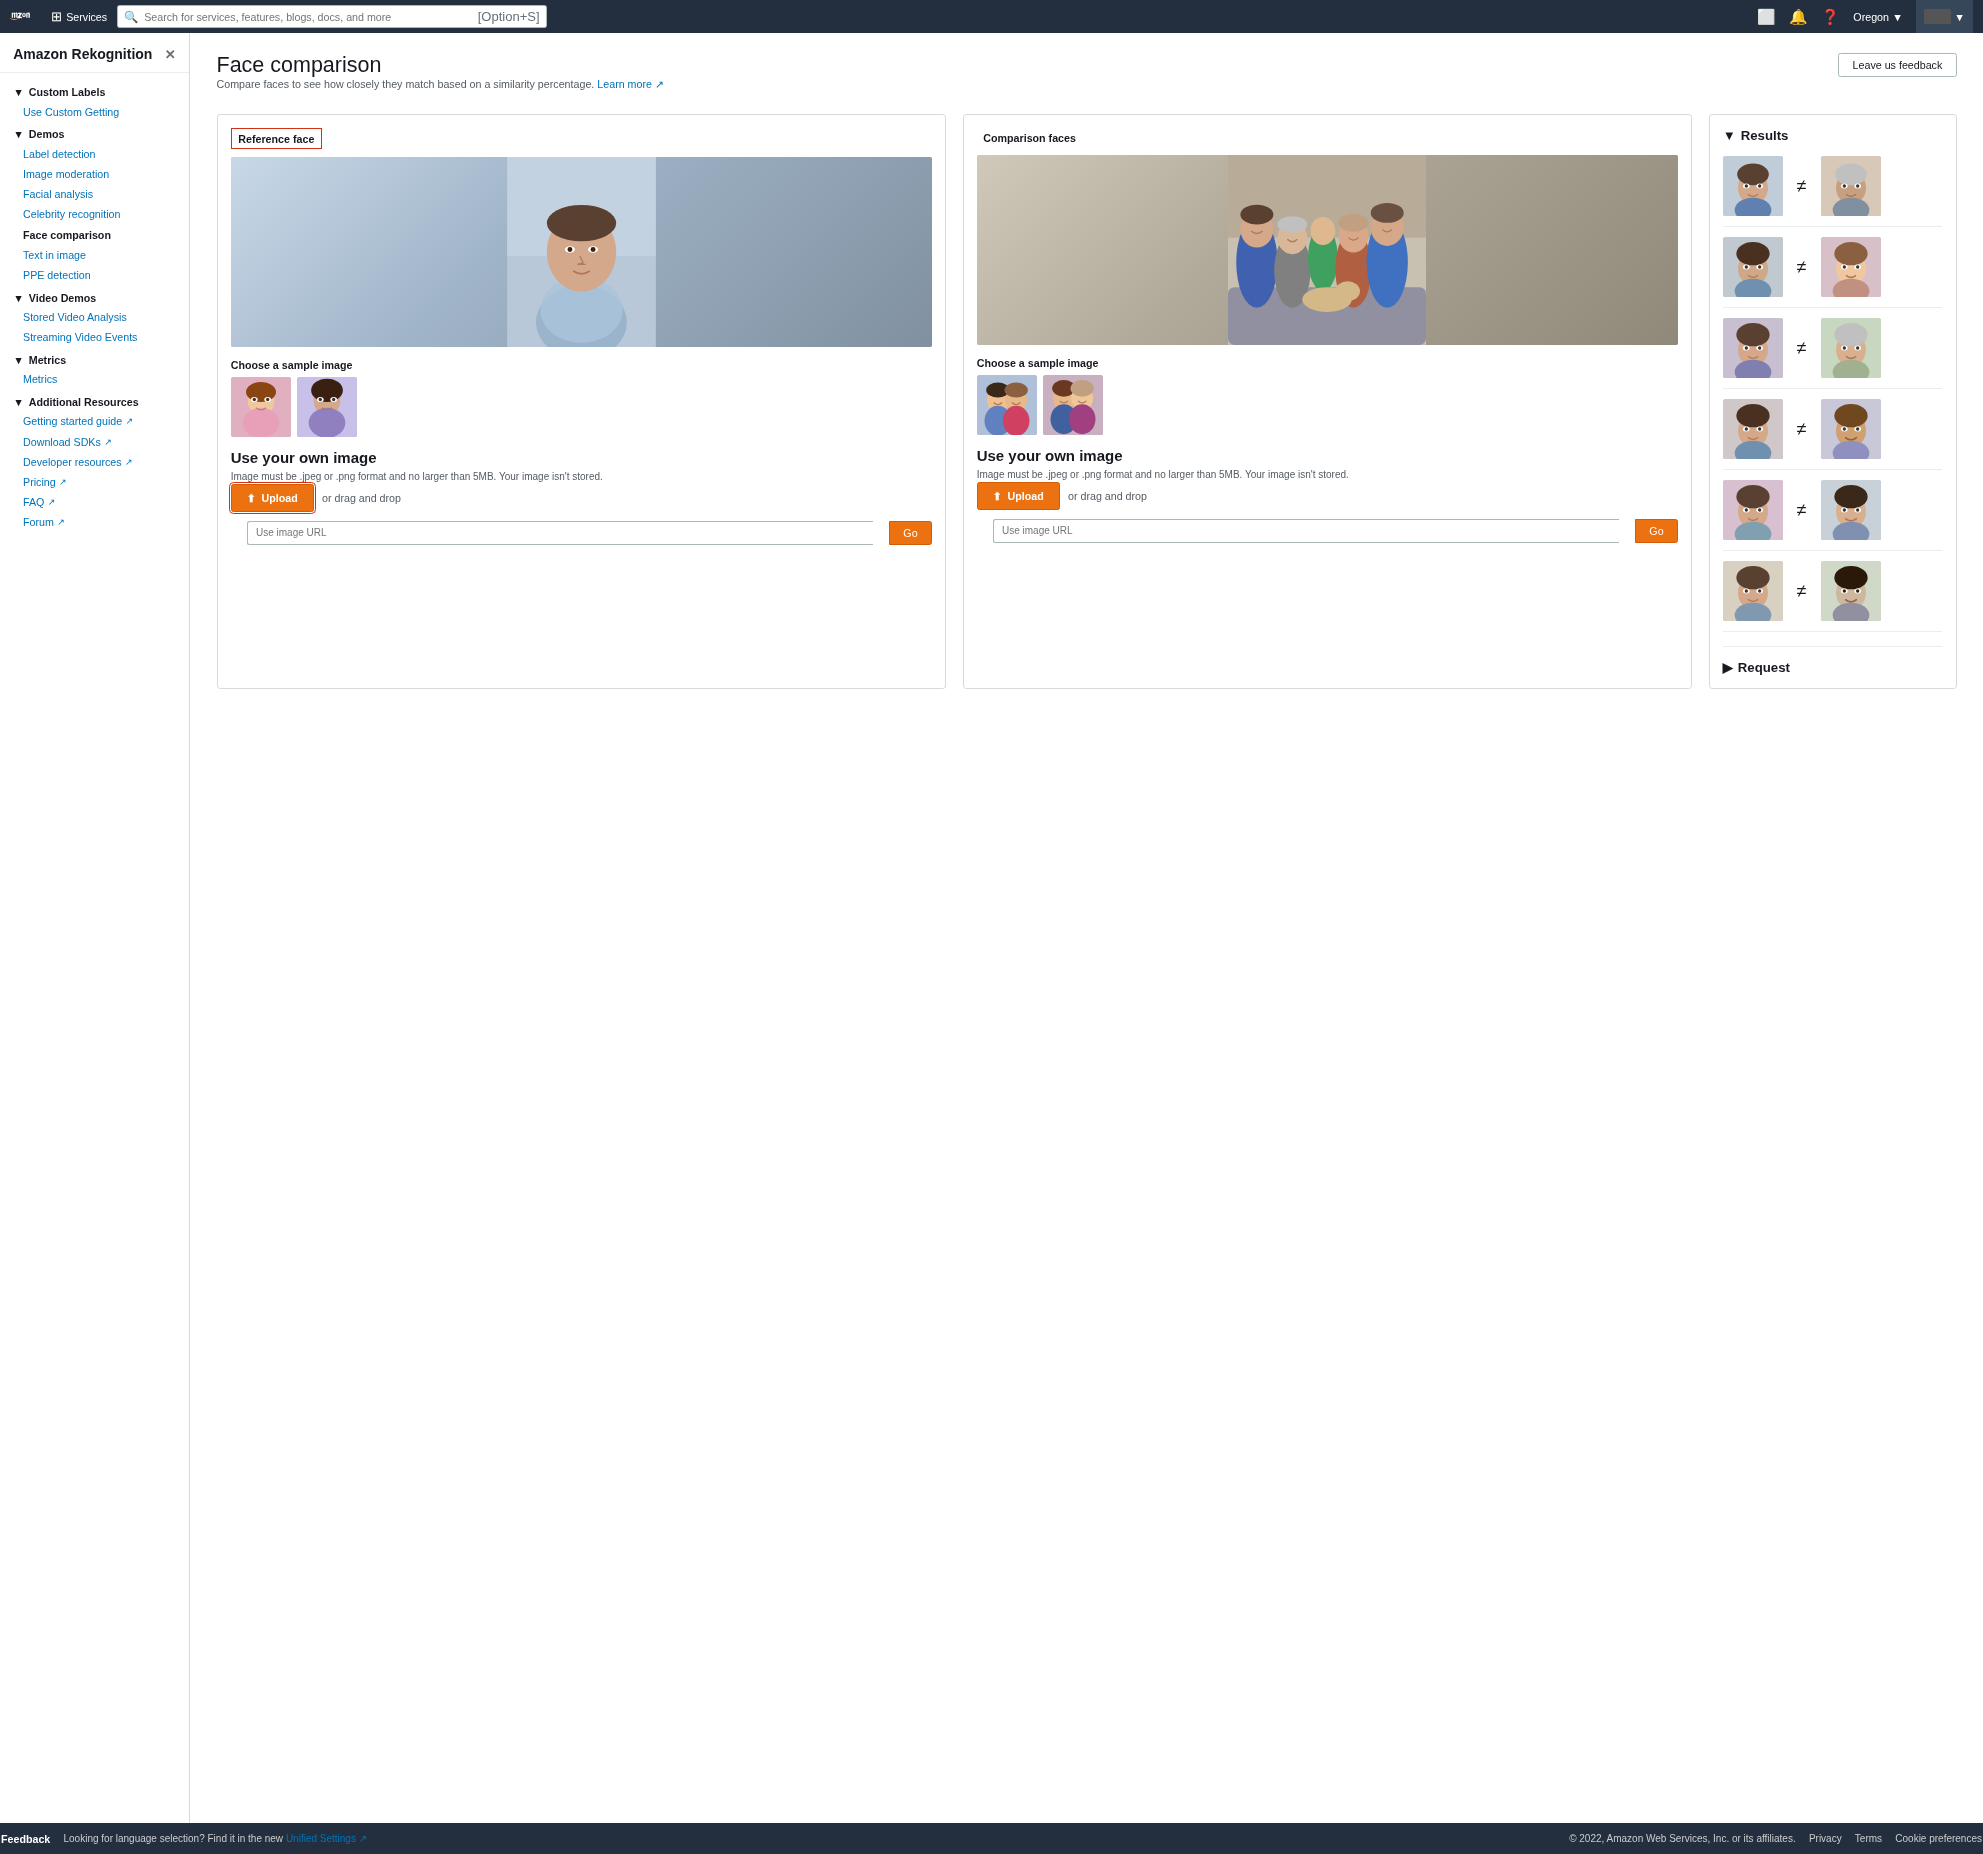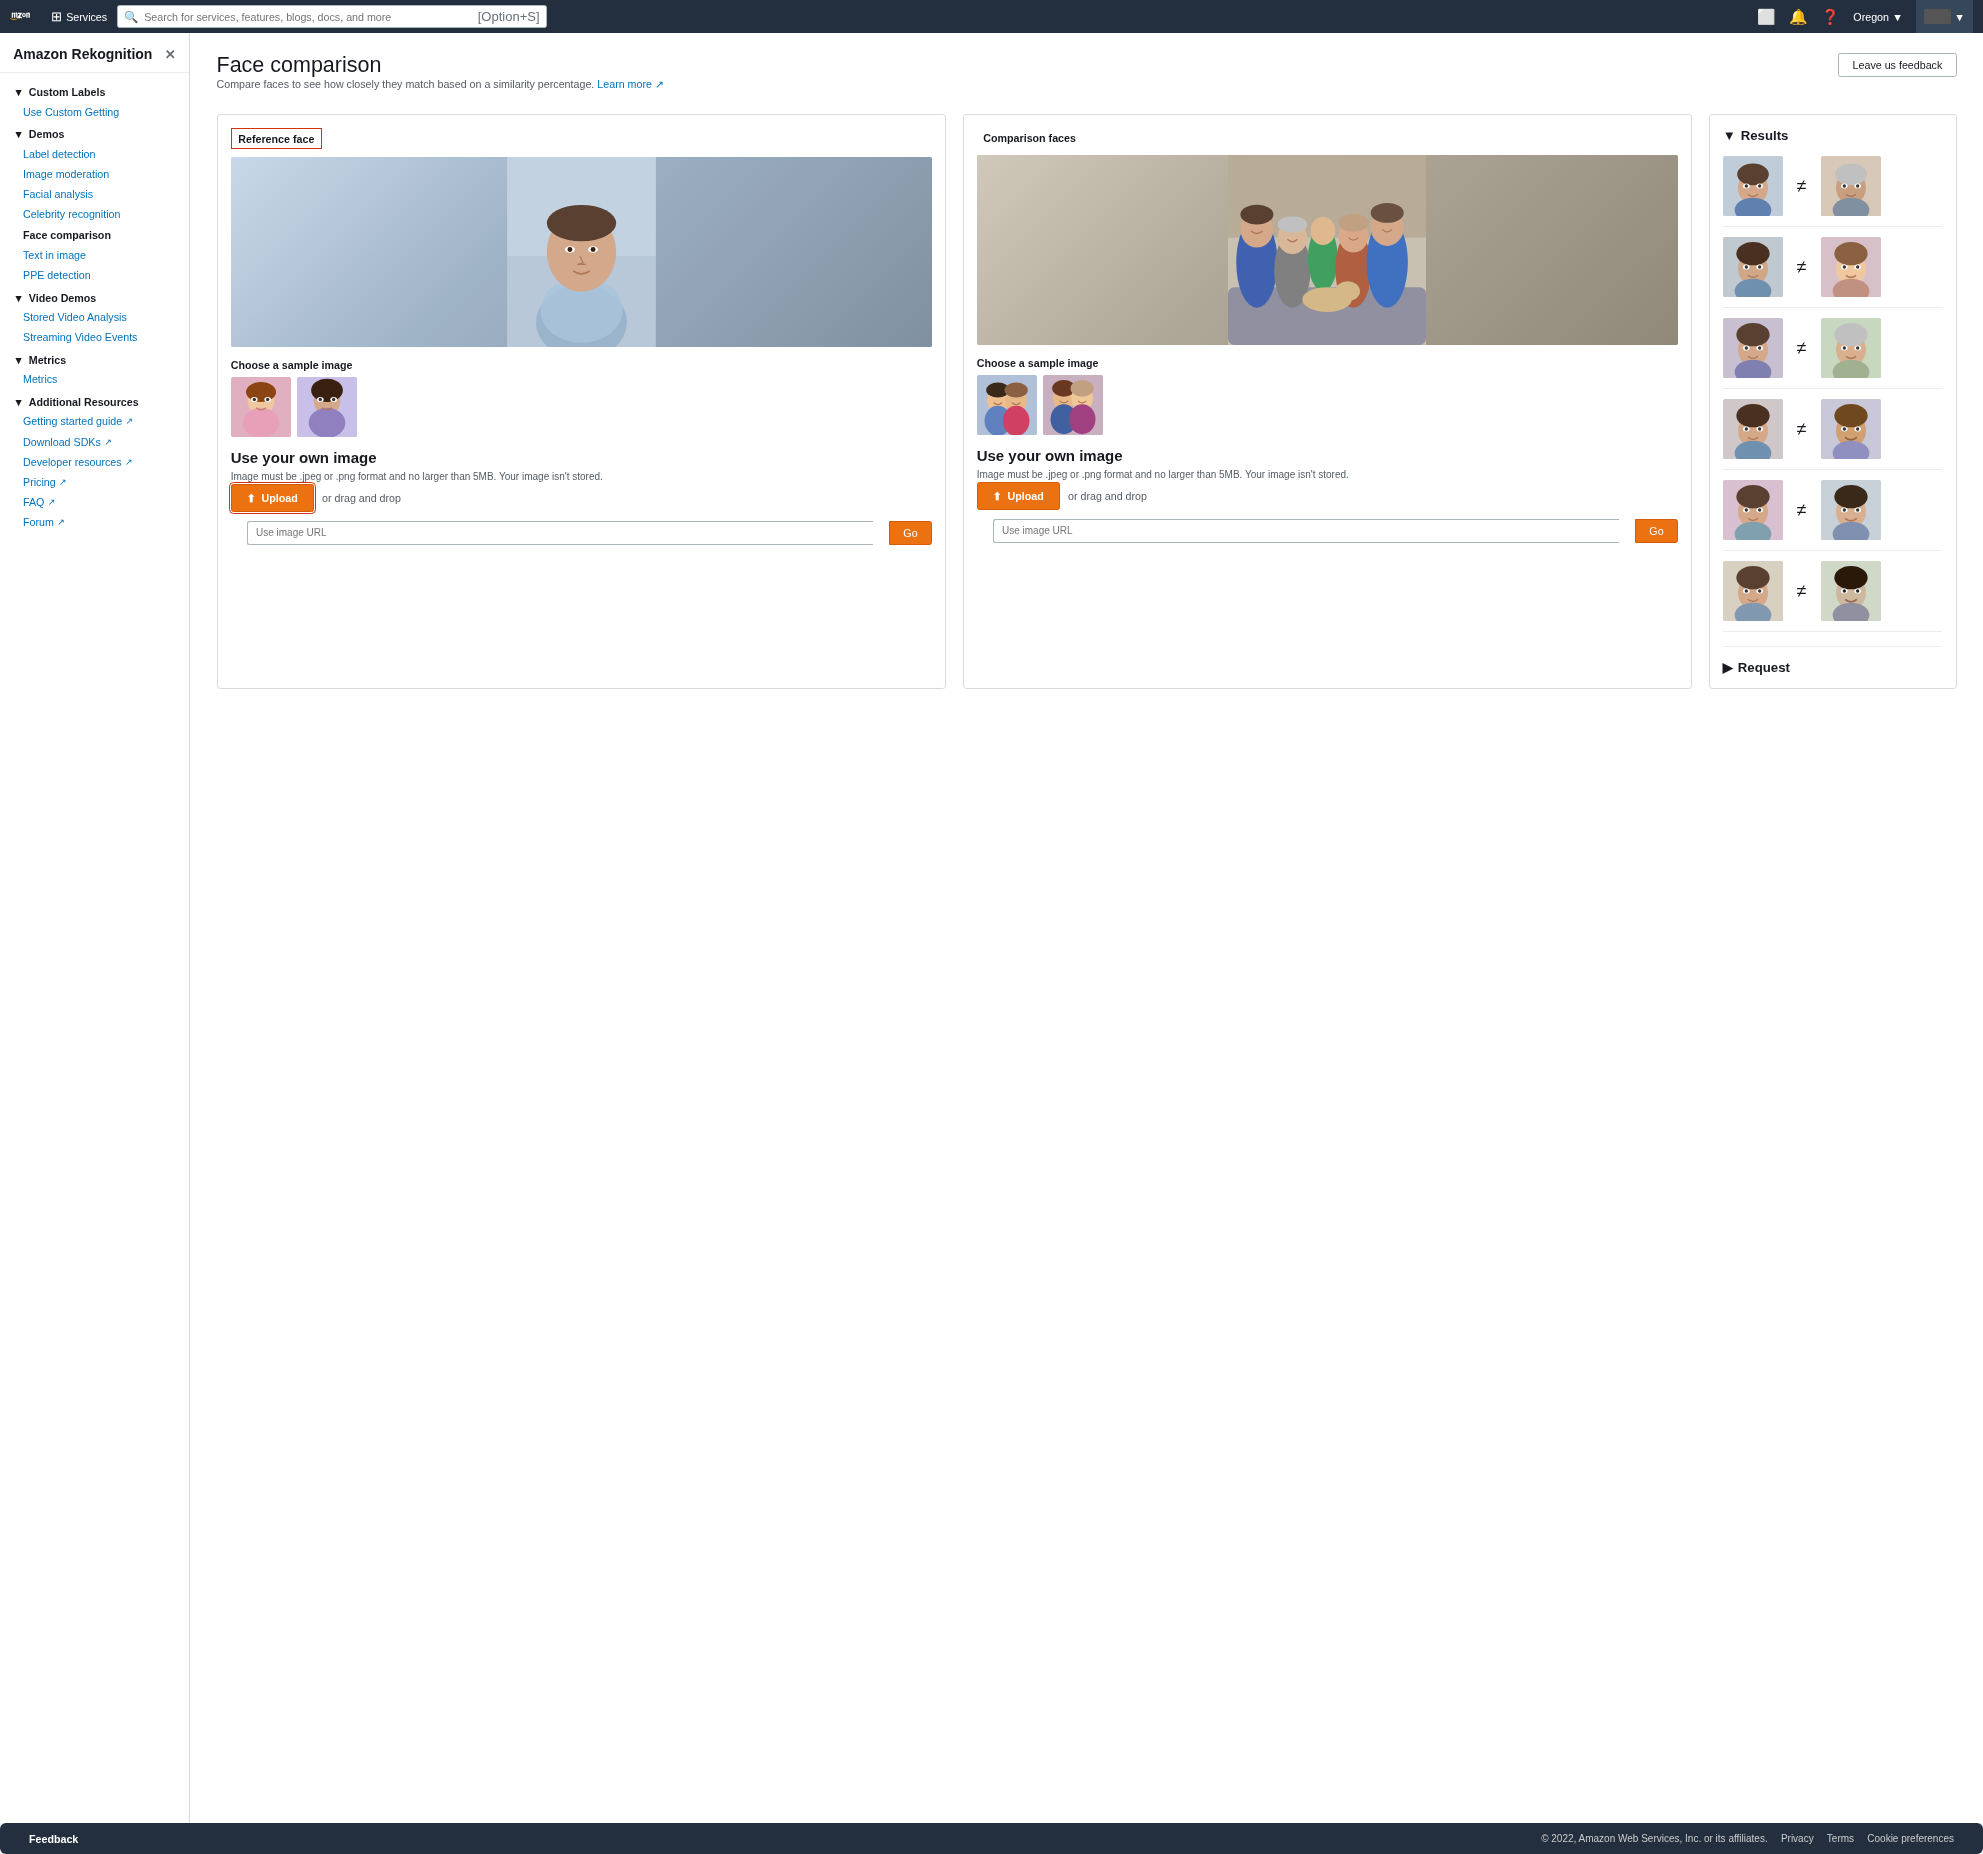--- a/index.html
+++ b/index.html
@@ -390,26 +390,25 @@
       padding-top: 13.2px;
       border-top: 0.8px solid #eaeded;
     }
 
     
     .bottom-bar {
       background: #232f3e;
       height: 31px;
       display: flex;
       align-items: center;
-      padding: 0 29px;
+      padding: 0 1px;
       font-size: 10.7px;
       color: #fff;
       gap: 13.2px;
       flex-shrink: 0;
-      border-radius: 6px;
     }
     .feedback-bottom {
       font-weight: 700;
       cursor: pointer;
       white-space: nowrap;
     }
     .bottom-bar-message {
       font-size: 10px;
       color: #ccc;
       flex: 1;
@@ -938,20 +937,26 @@
           <span>▶</span>
           <span>Request</span>
         </div>
       </div>
     </div>
   </main>
 </div>
 
 <footer class="bottom-bar">
   <span class="feedback-bottom">Feedback</span>
+  <span class="bottom-bar-message">
+    <span>Looking for language selection? Find it in the new</span>
+    <span class="unified-link">
+      <span>Unified Settings</span> ↗
+    </span>
+  </span>
   <div class="bottom-bar-right">
     <span>© 2022, Amazon Web Services, Inc. or its affiliates.</span>
     <a class="bottom-link">Privacy</a>
     <a class="bottom-link">Terms</a>
     <a class="bottom-link">Cookie preferences</a>
   </div>
 </footer>
 
 
 </body></html>

